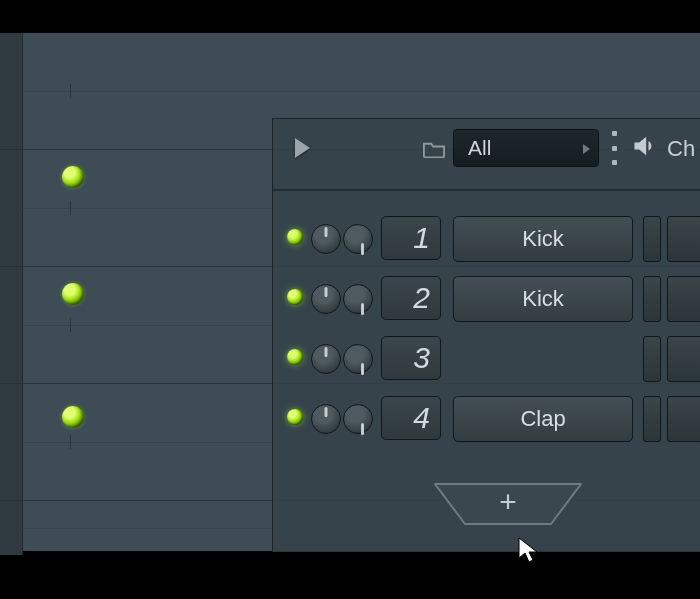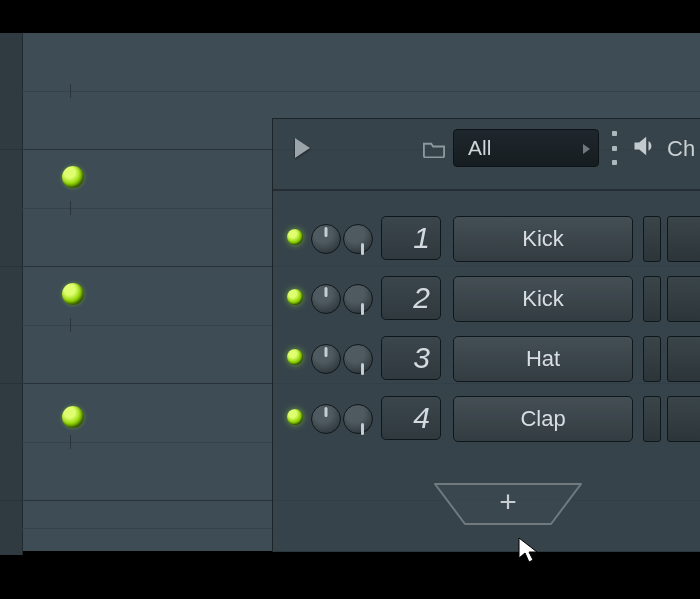--- a/index.html
+++ b/index.html
@@ -138,21 +138,20 @@
         </div>
         <div class="row">
           <span class="led"></span>
           <span class="knob a">
             <span class="ind" style="transform:translateX(-50%) rotate(0deg)"></span>
           </span>
           <span class="knob b">
             <span class="ind" style="transform:translateX(-50%) rotate(90deg);top:12px;height:3px;width:12px;left:8px"></span>
           </span>
           <span class="num">3</span>
-          <span class="chname">Hat</span>
           <span class="stepcell"></span>
           <span class="stepcell b"></span>
         </div>
         <div class="row">
           <span class="led"></span>
           <span class="knob a">
             <span class="ind" style="transform:translateX(-50%) rotate(0deg)"></span>
           </span>
           <span class="knob b">
             <span class="ind" style="transform:translateX(-50%) rotate(90deg);top:12px;height:3px;width:12px;left:8px"></span>

